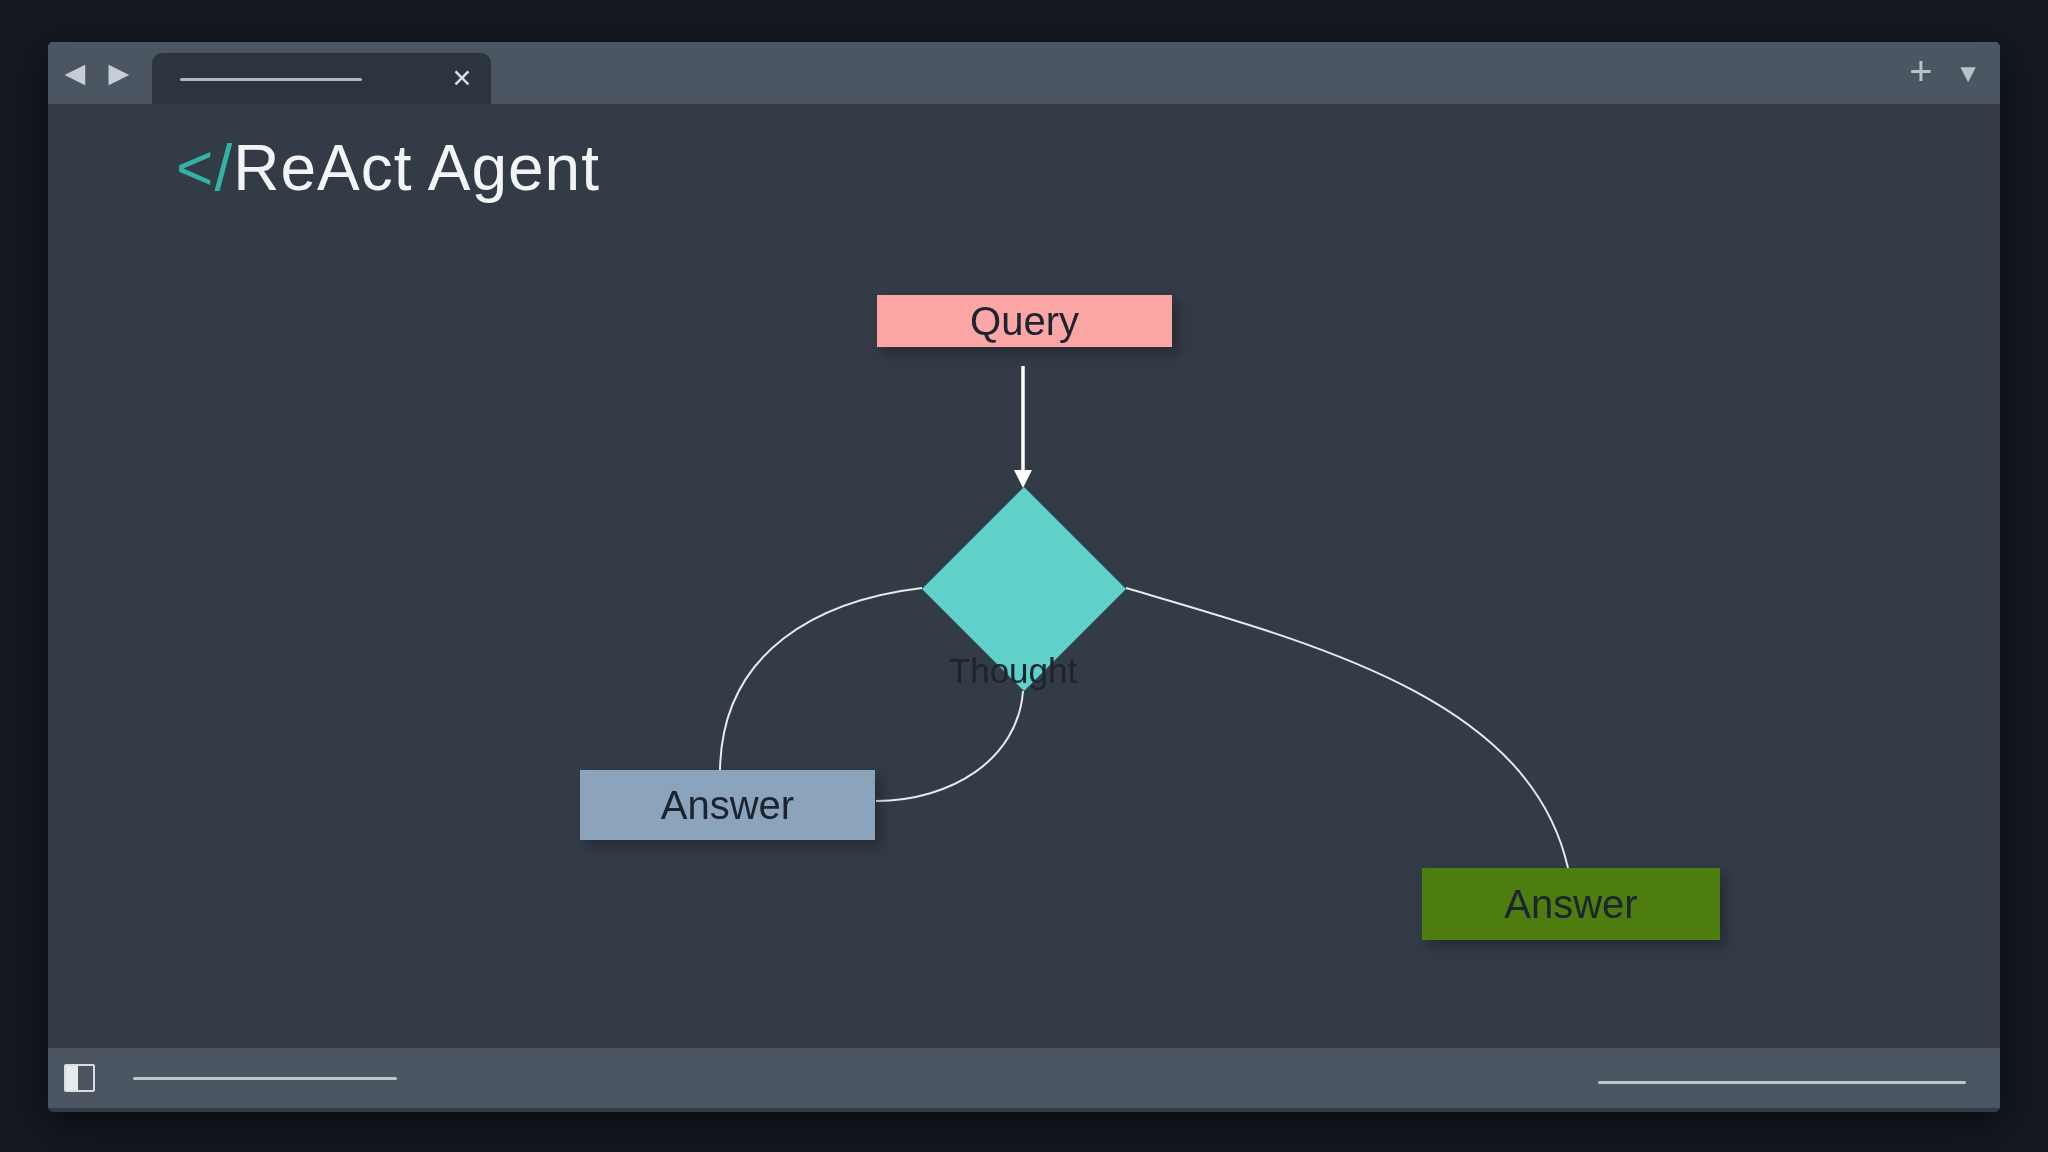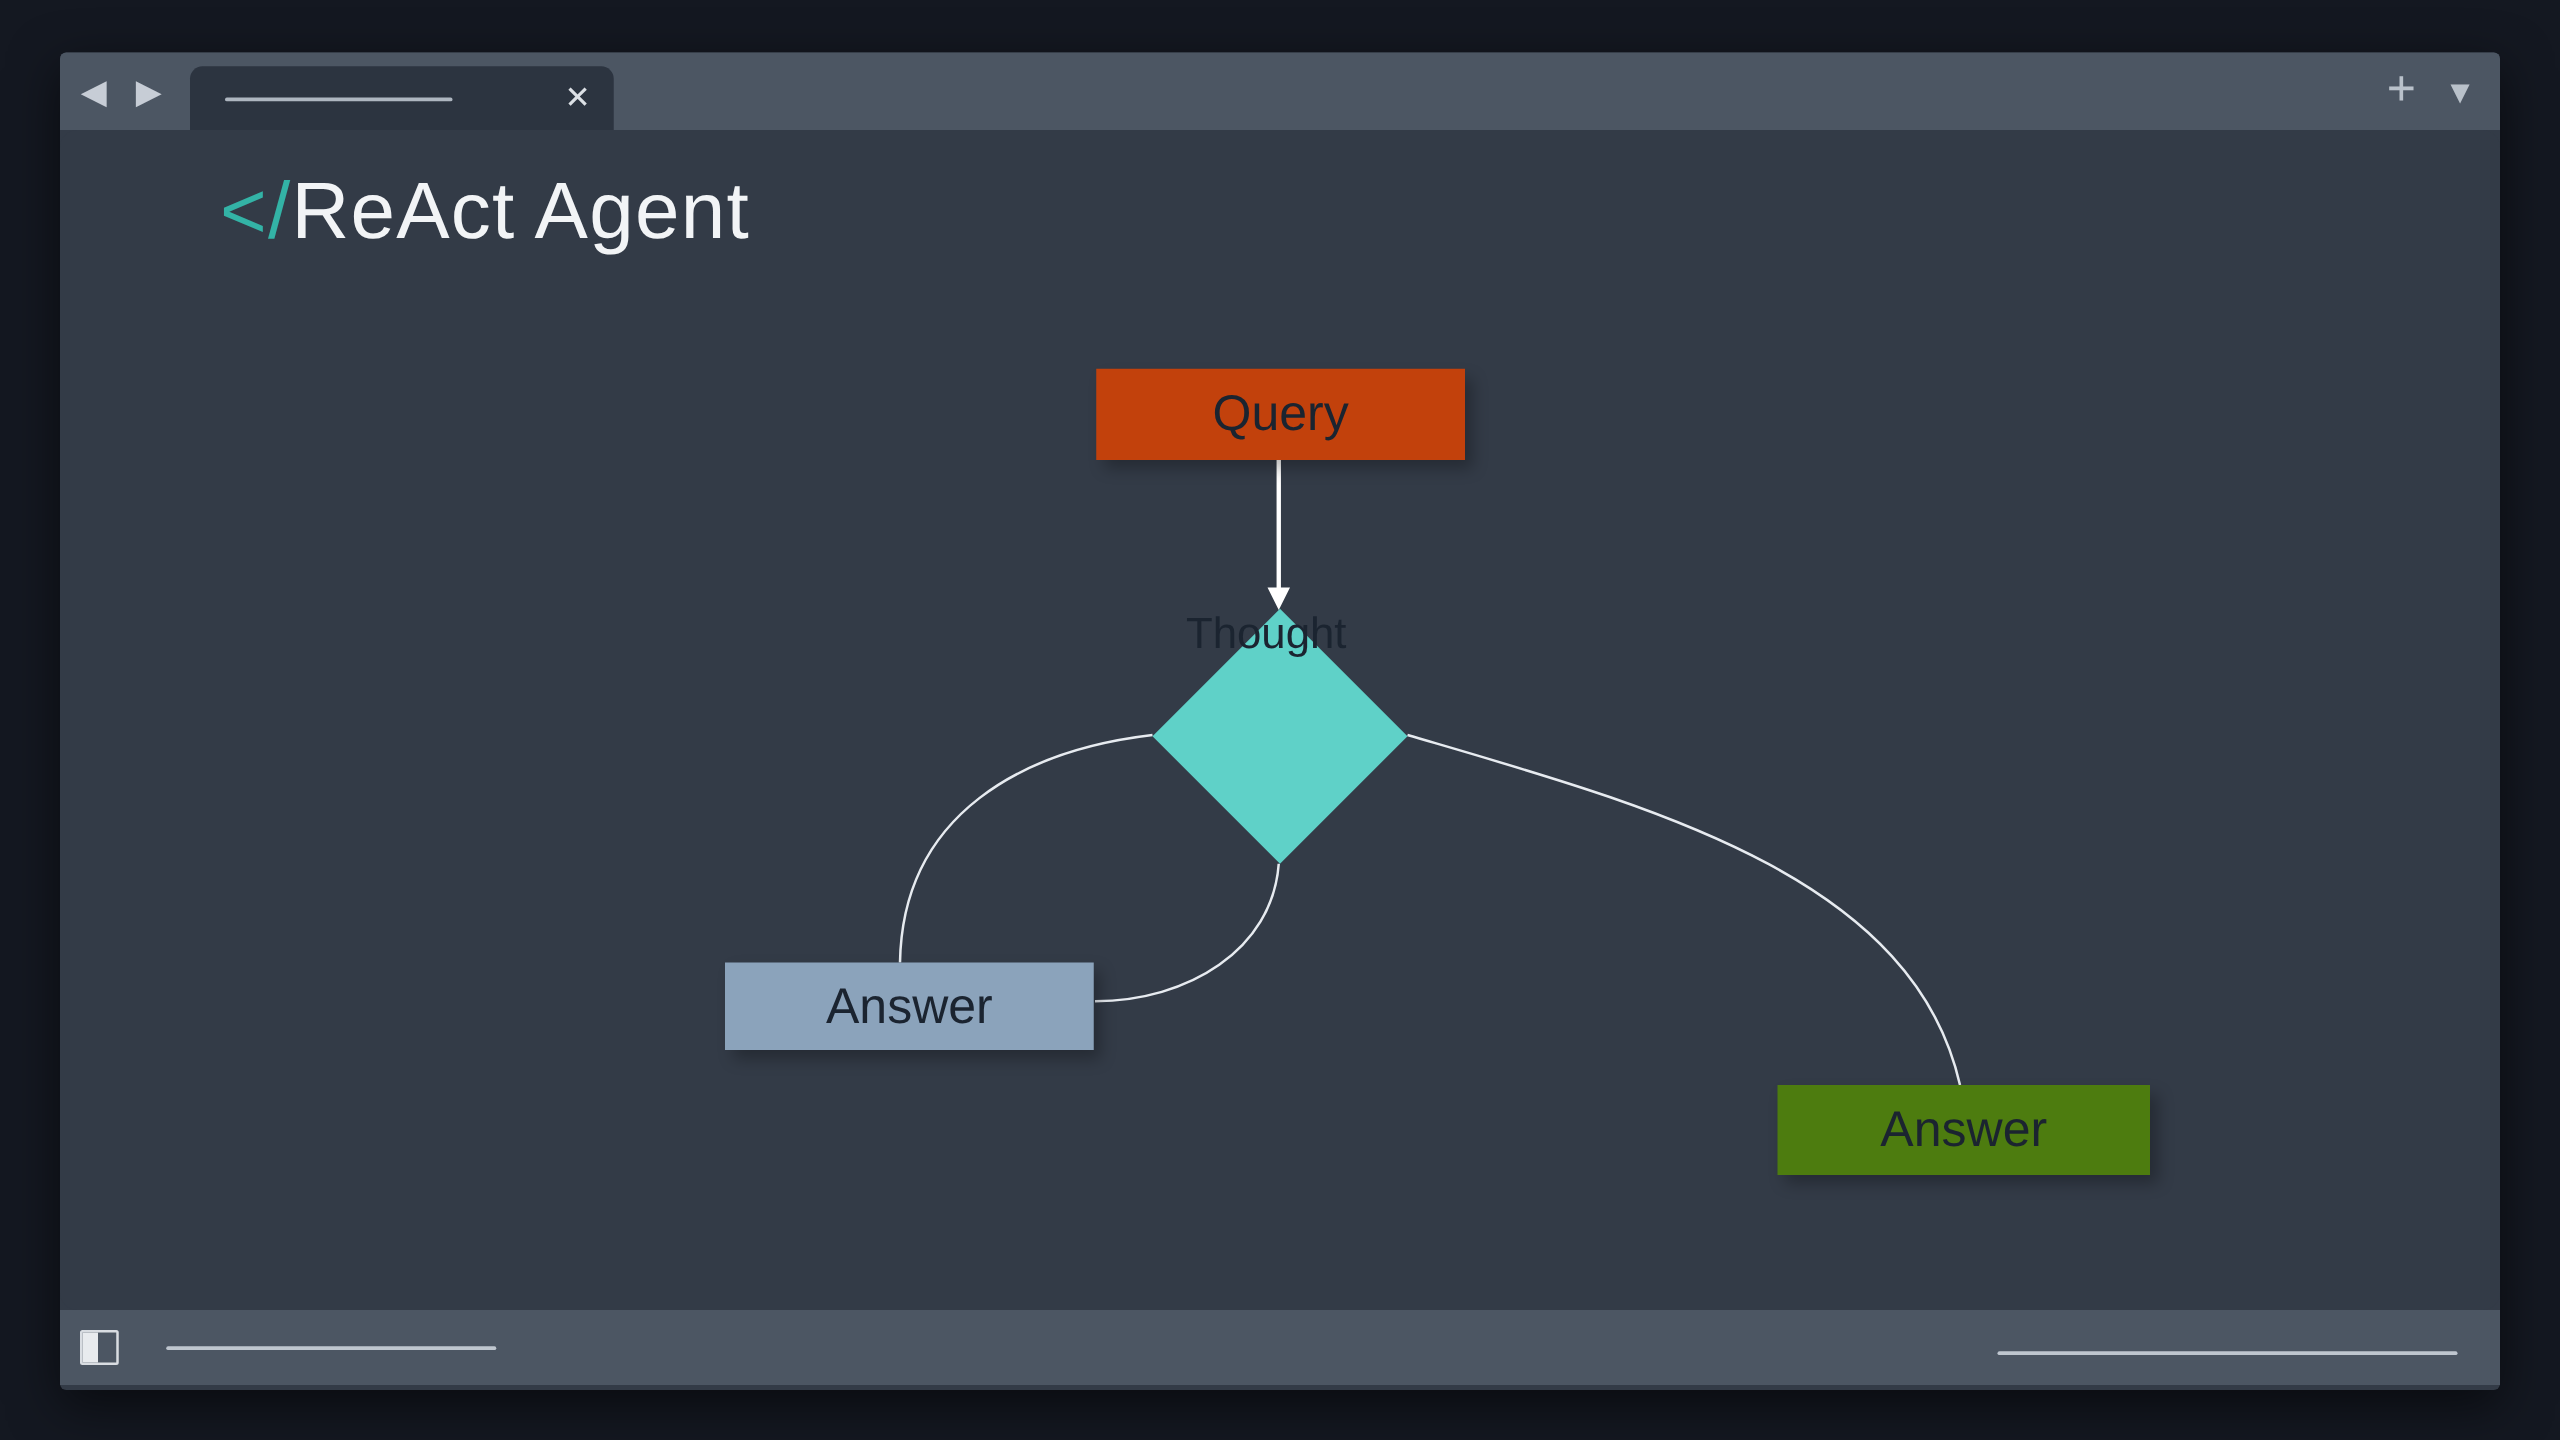--- a/index.html
+++ b/index.html
@@ -62,26 +62,26 @@
   }
   .page-title .accent { color:#33B3A6; }
 
   .flow-canvas { position:absolute; inset:0; width:1952px; height:944px; }
 
   .node {
     position:absolute; display:flex; align-items:center; justify-content:center;
     font-size:40px; color:#1B2430;
     box-shadow:6px 7px 12px rgba(0,0,0,.28);
   }
-  .node-query  { left:829px;  top:191px; width:295px; height:73px; background:#c2410c; }
+  .node-query  { left:829px;  top:191px; width:295px; height:52px; background:#fca5a5; }
   .node-tools  { left:532px;  top:666px; width:295px; height:70px; background:#8BA3BB; }
   .node-answer { left:1374px; top:764px; width:298px; height:72px; background:#4d7c0f; }
   .thought-label {
     position:absolute; left:874px; top:383px; width:204px; height:204px;
-    display:flex; align-items:flex-start; justify-content:center;
+    display:flex; align-items:flex-end; justify-content:center;
     font-size:35px; color:#1B2430; box-shadow:none;
   }
   .thought-label span { transform:translateX(-11px); }
 
   
   .statusbar {
     position:absolute; left:0; right:0; bottom:4px; height:60px;
     background:#4C5663;
   }
   .sidebar-toggle {

